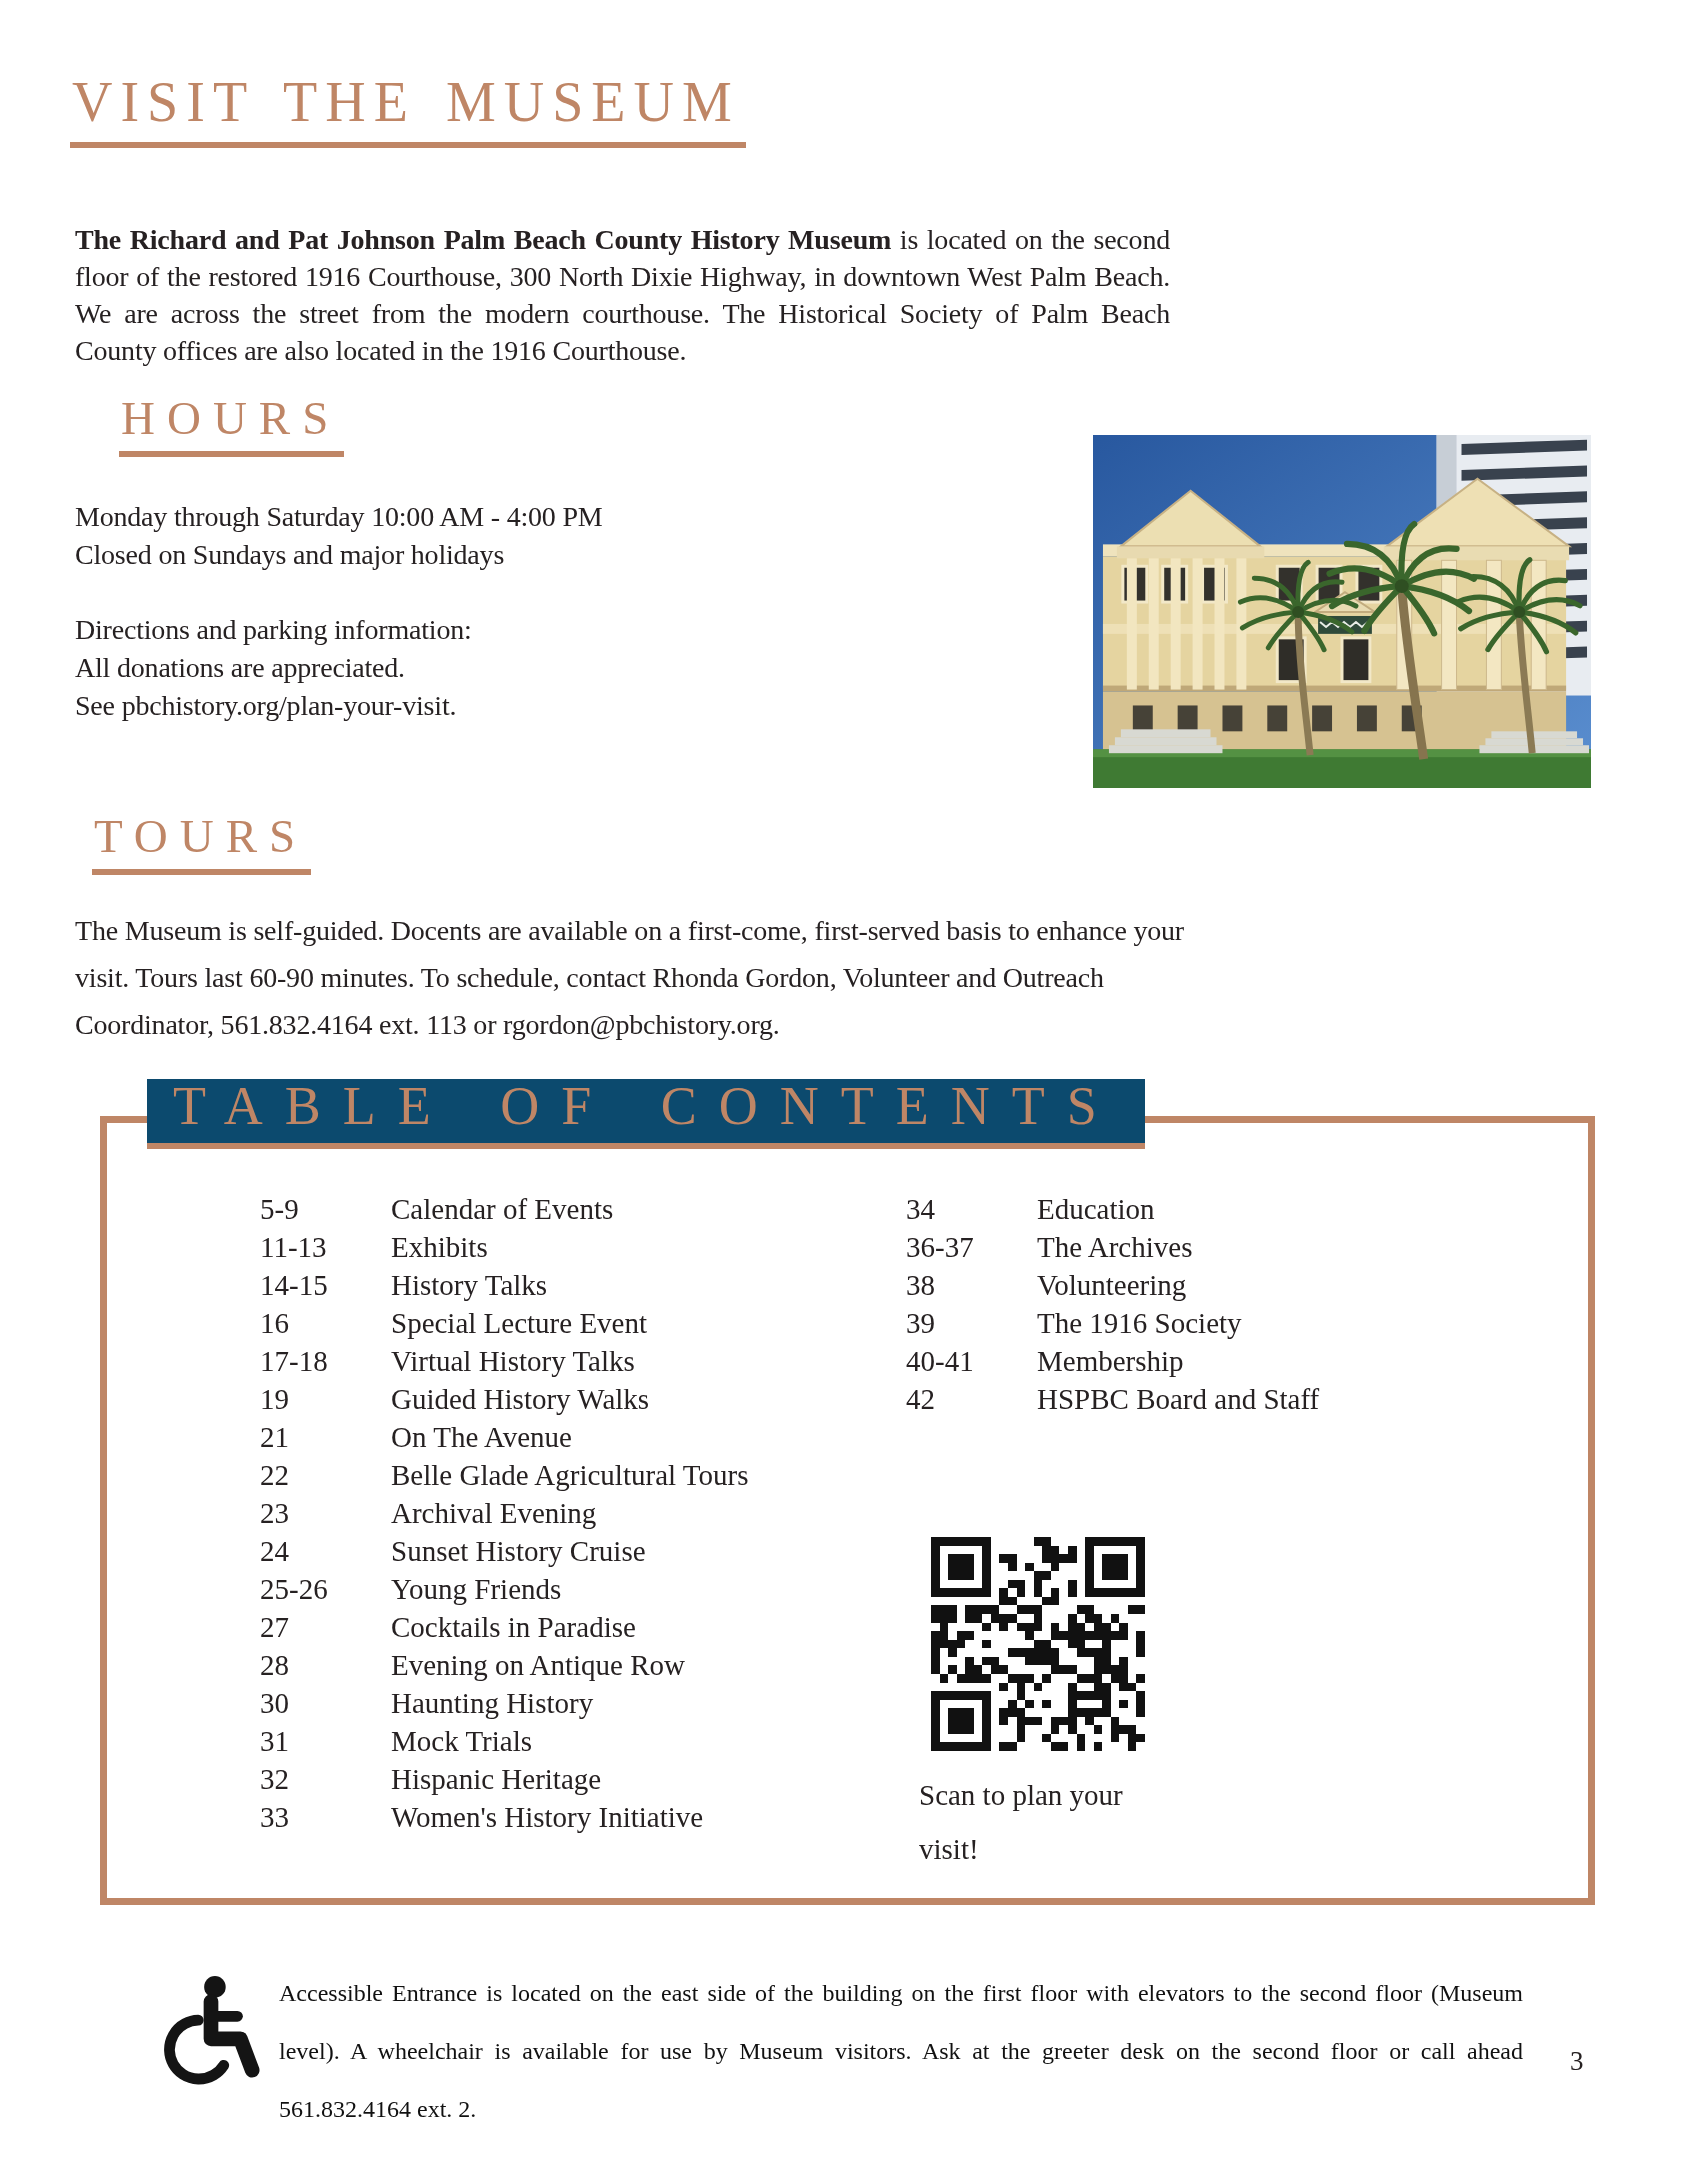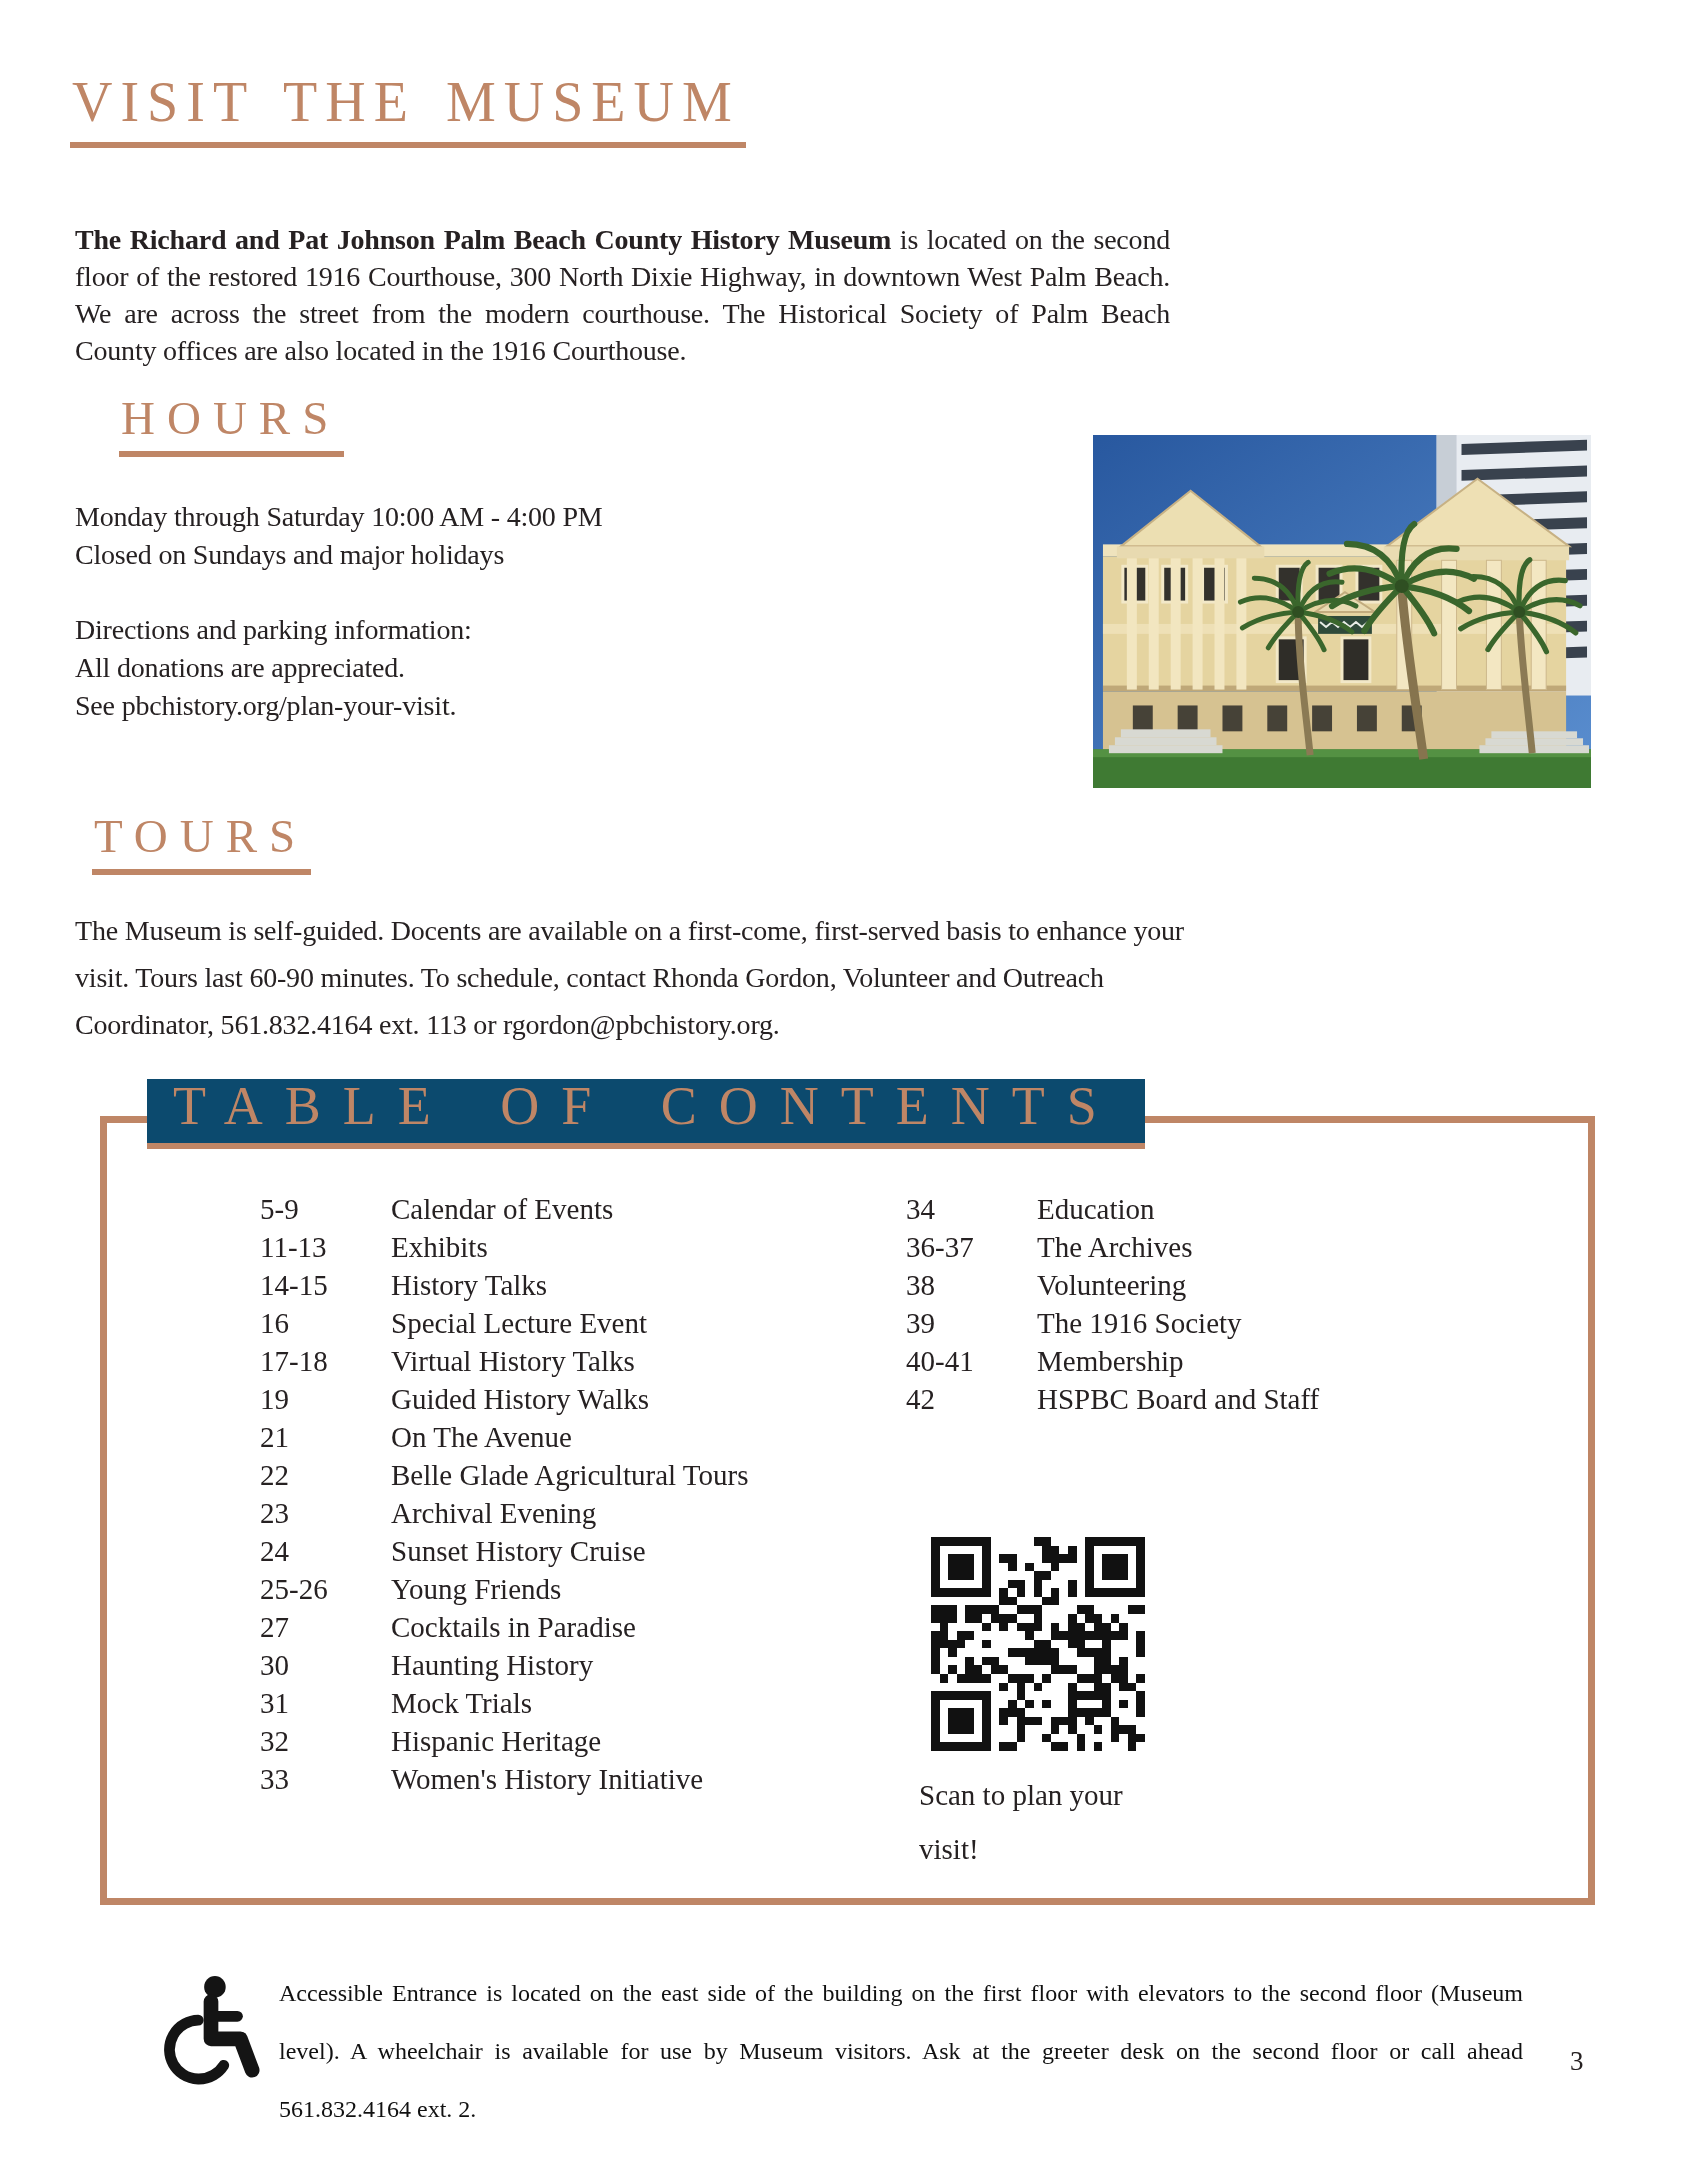--- a/index.html
+++ b/index.html
@@ -232,20 +232,24 @@
         <span class="toc-num">24</span>
         <span class="toc-label">Sunset History Cruise</span>
       </div>
         <div class="toc-row">
         <span class="toc-num">25-26</span>
         <span class="toc-label">Young Friends</span>
       </div>
         <div class="toc-row">
         <span class="toc-num">27</span>
         <span class="toc-label">Cocktails in Paradise</span>
+      </div>
+        <div class="toc-row">
+        <span class="toc-num">28</span>
+        <span class="toc-label">Evening on Antique Row</span>
       </div>
         <div class="toc-row">
         <span class="toc-num">30</span>
         <span class="toc-label">Haunting History</span>
       </div>
         <div class="toc-row">
         <span class="toc-num">31</span>
         <span class="toc-label">Mock Trials</span>
       </div>
         <div class="toc-row">

